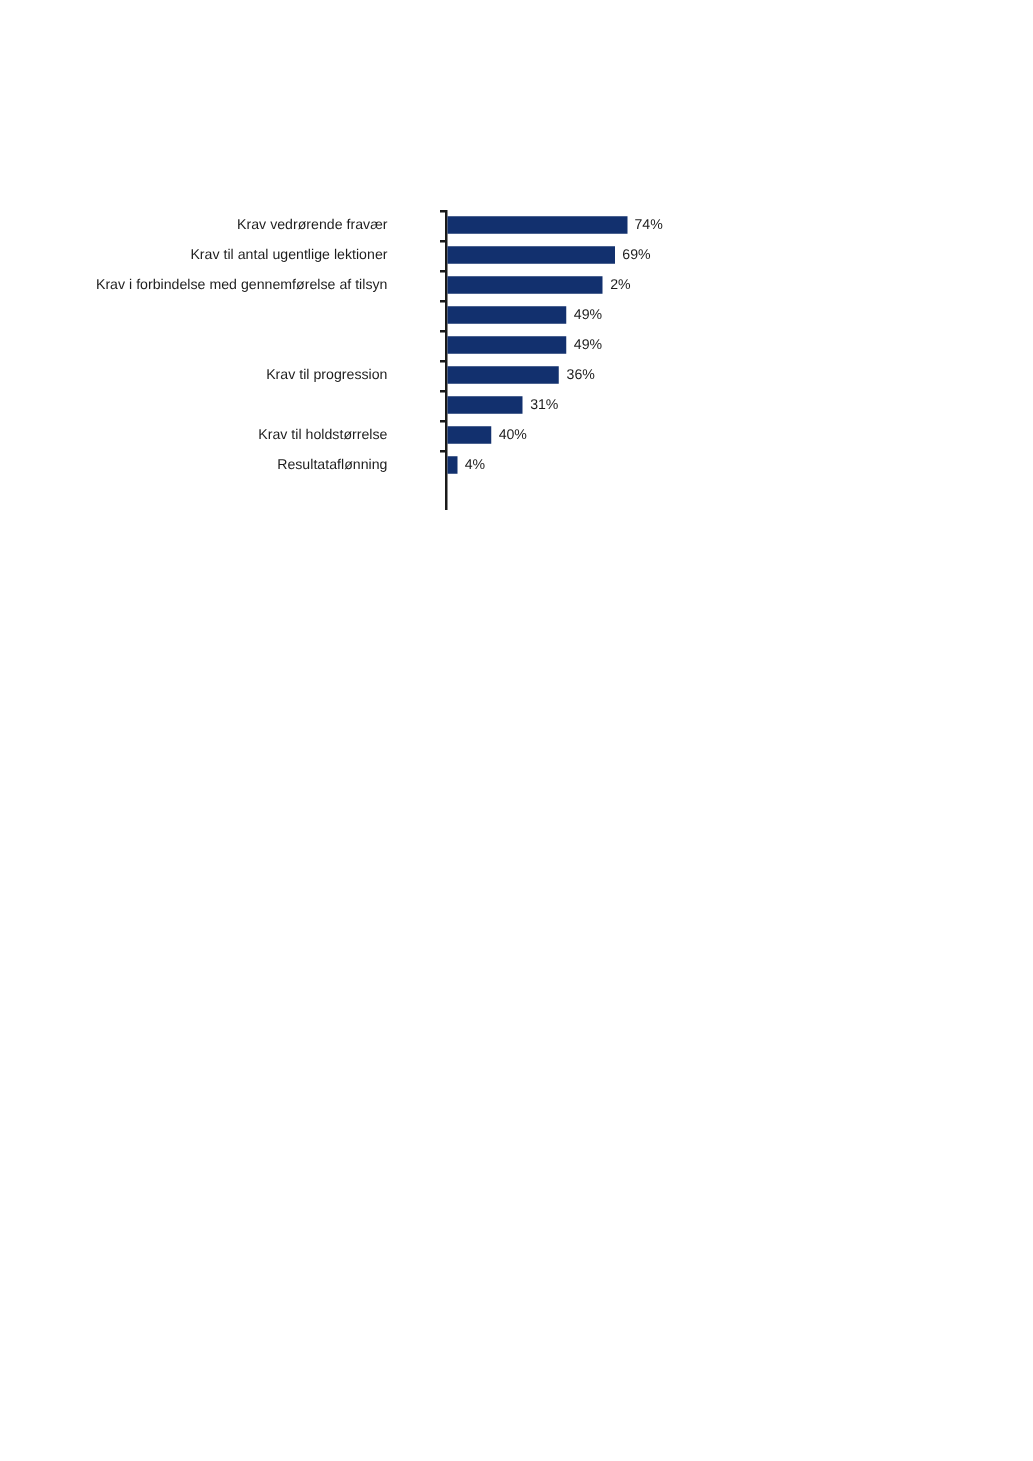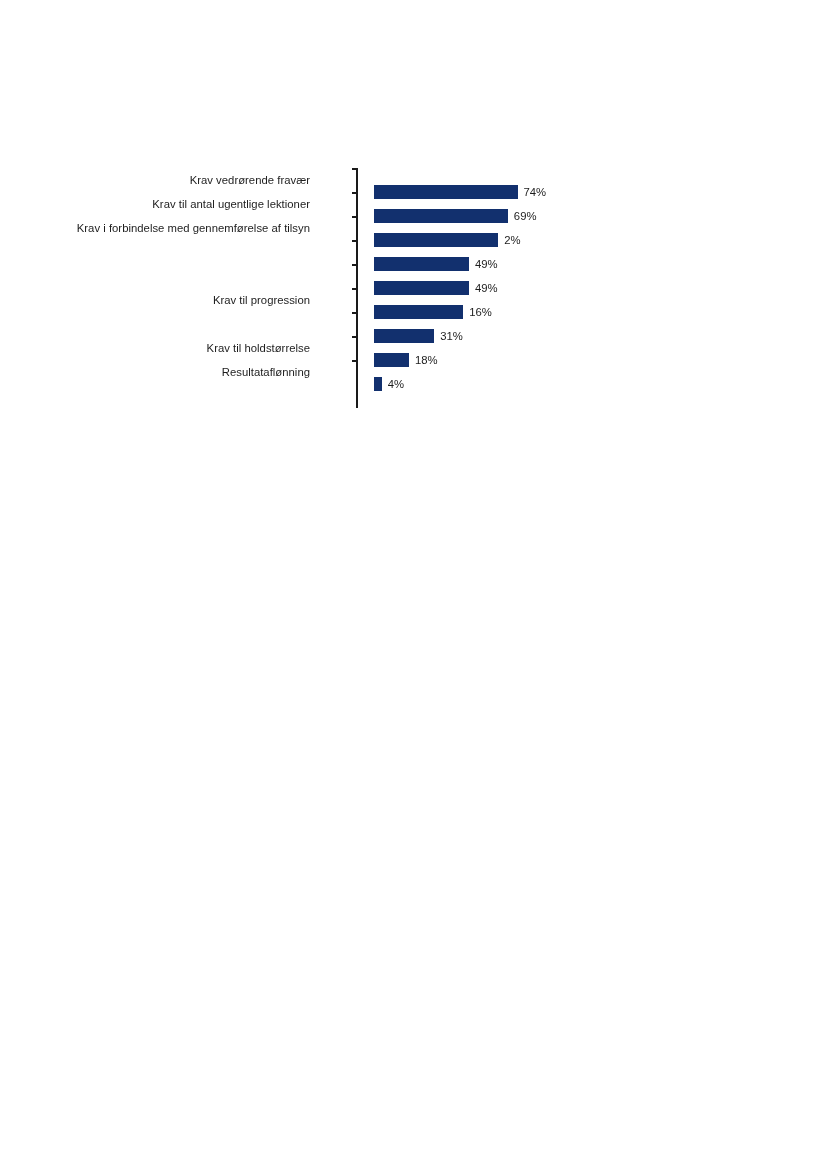--- a/index.html
+++ b/index.html
@@ -75,25 +75,24 @@
     text-align: right;
     white-space: nowrap;
     font-size: 11.3px;
     color: #1d1d1d;
     letter-spacing: 0.02px;
   }
 
   .bar-wrap {
     position: absolute;
     left: 358px;
-    top: 12px;
+    top: 0px;
     height: 24px;
     display: flex;
     align-items: center;
-    padding-left: 16px;
   }
 
   .bar {
     height: 14px;
     background: #12306e;
     display: block;
   }
 
   .bar-value {
     font-size: 11.3px;
@@ -149,36 +148,36 @@
           <div class="bar-wrap">
             <div class="bar" style="width: 95.06px; background: rgb(18, 48, 110);"></div>
             <div class="bar-value">49%</div>
           </div>
         </div>
         <div class="bar-row">
           <div class="tick" style="background: rgb(26, 26, 26);"></div>
           <div class="cat-label">Krav til progression</div>
           <div class="bar-wrap">
             <div class="bar" style="width: 89.24px; background: rgb(18, 48, 110);"></div>
-            <div class="bar-value">16%</div>
+            <div class="bar-value">36%</div>
           </div>
         </div>
         <div class="bar-row">
           <div class="tick" style="background: rgb(26, 26, 26);"></div>
           <div class="bar-wrap">
             <div class="bar" style="width: 60.14px; background: rgb(18, 48, 110);"></div>
             <div class="bar-value">31%</div>
           </div>
         </div>
         <div class="bar-row">
           <div class="tick" style="background: rgb(26, 26, 26);"></div>
           <div class="cat-label">Krav til holdstørrelse</div>
           <div class="bar-wrap">
             <div class="bar" style="width: 34.92px; background: rgb(18, 48, 110);"></div>
-            <div class="bar-value">18%</div>
+            <div class="bar-value">40%</div>
           </div>
         </div>
         <div class="bar-row">
           <div class="tick" style="background: rgb(26, 26, 26);"></div>
           <div class="cat-label">Resultataflønning</div>
           <div class="bar-wrap">
             <div class="bar" style="width: 7.76px; background: rgb(18, 48, 110);"></div>
             <div class="bar-value">4%</div>
           </div>
         </div>

